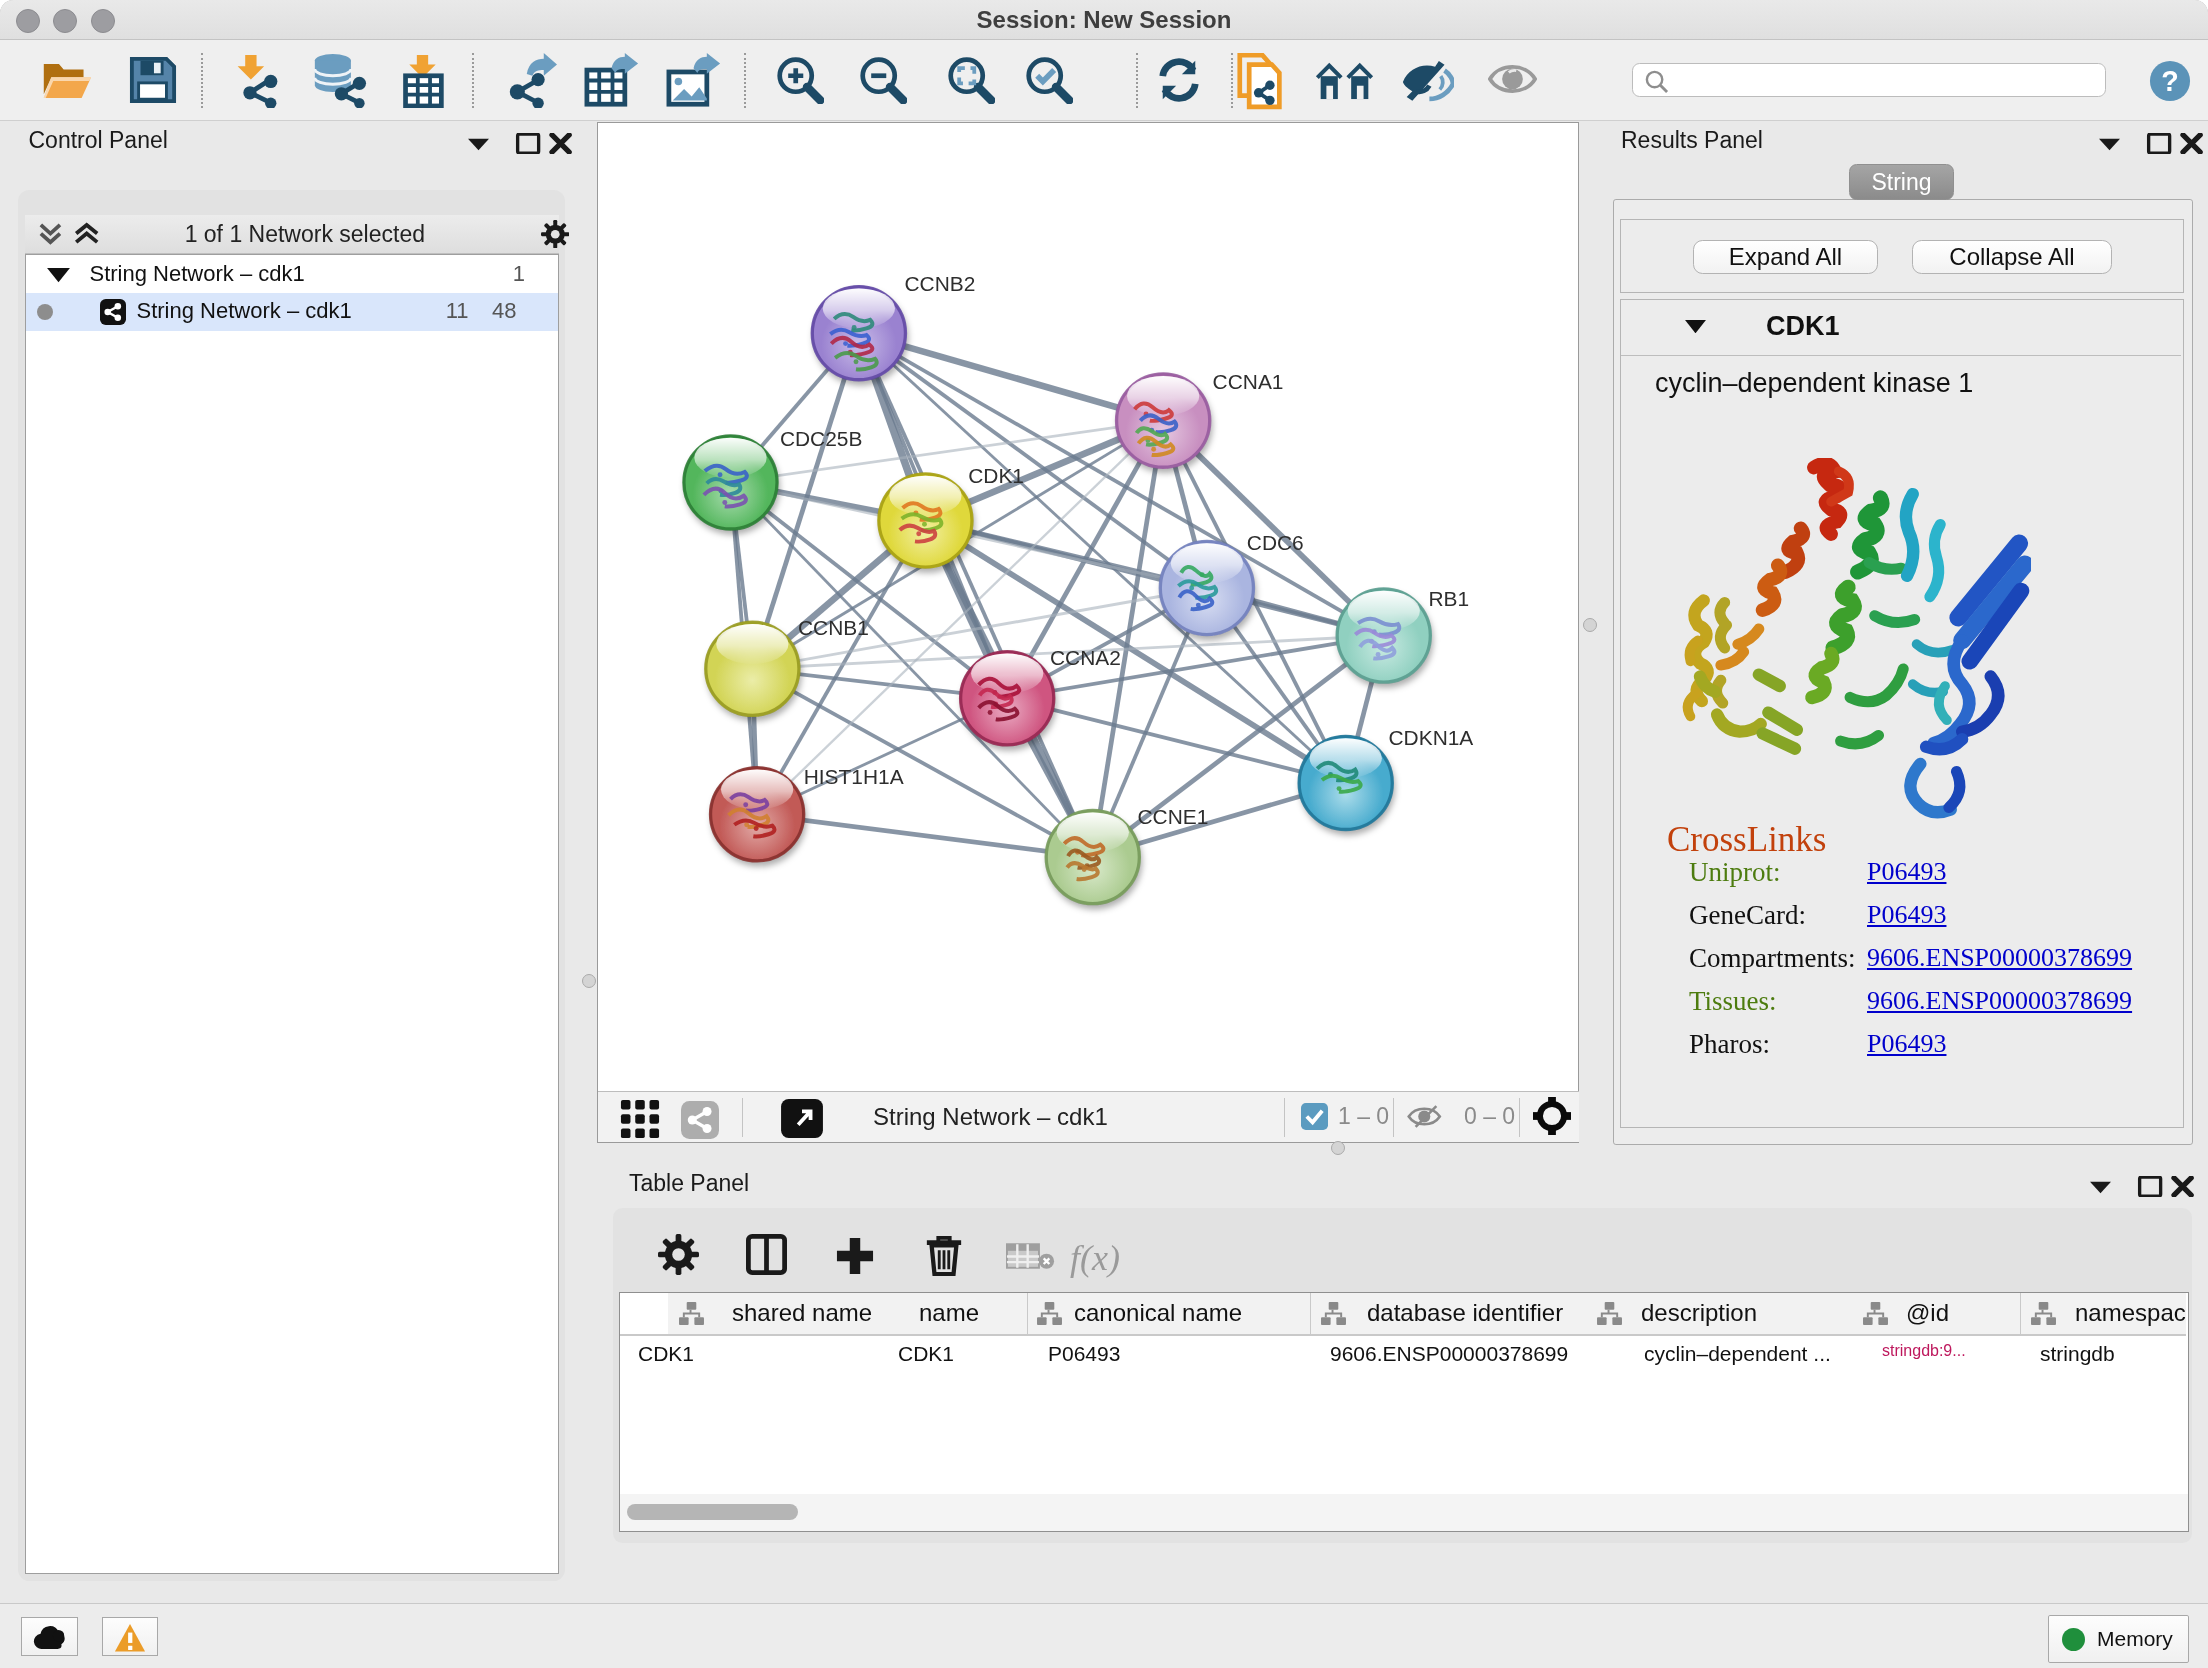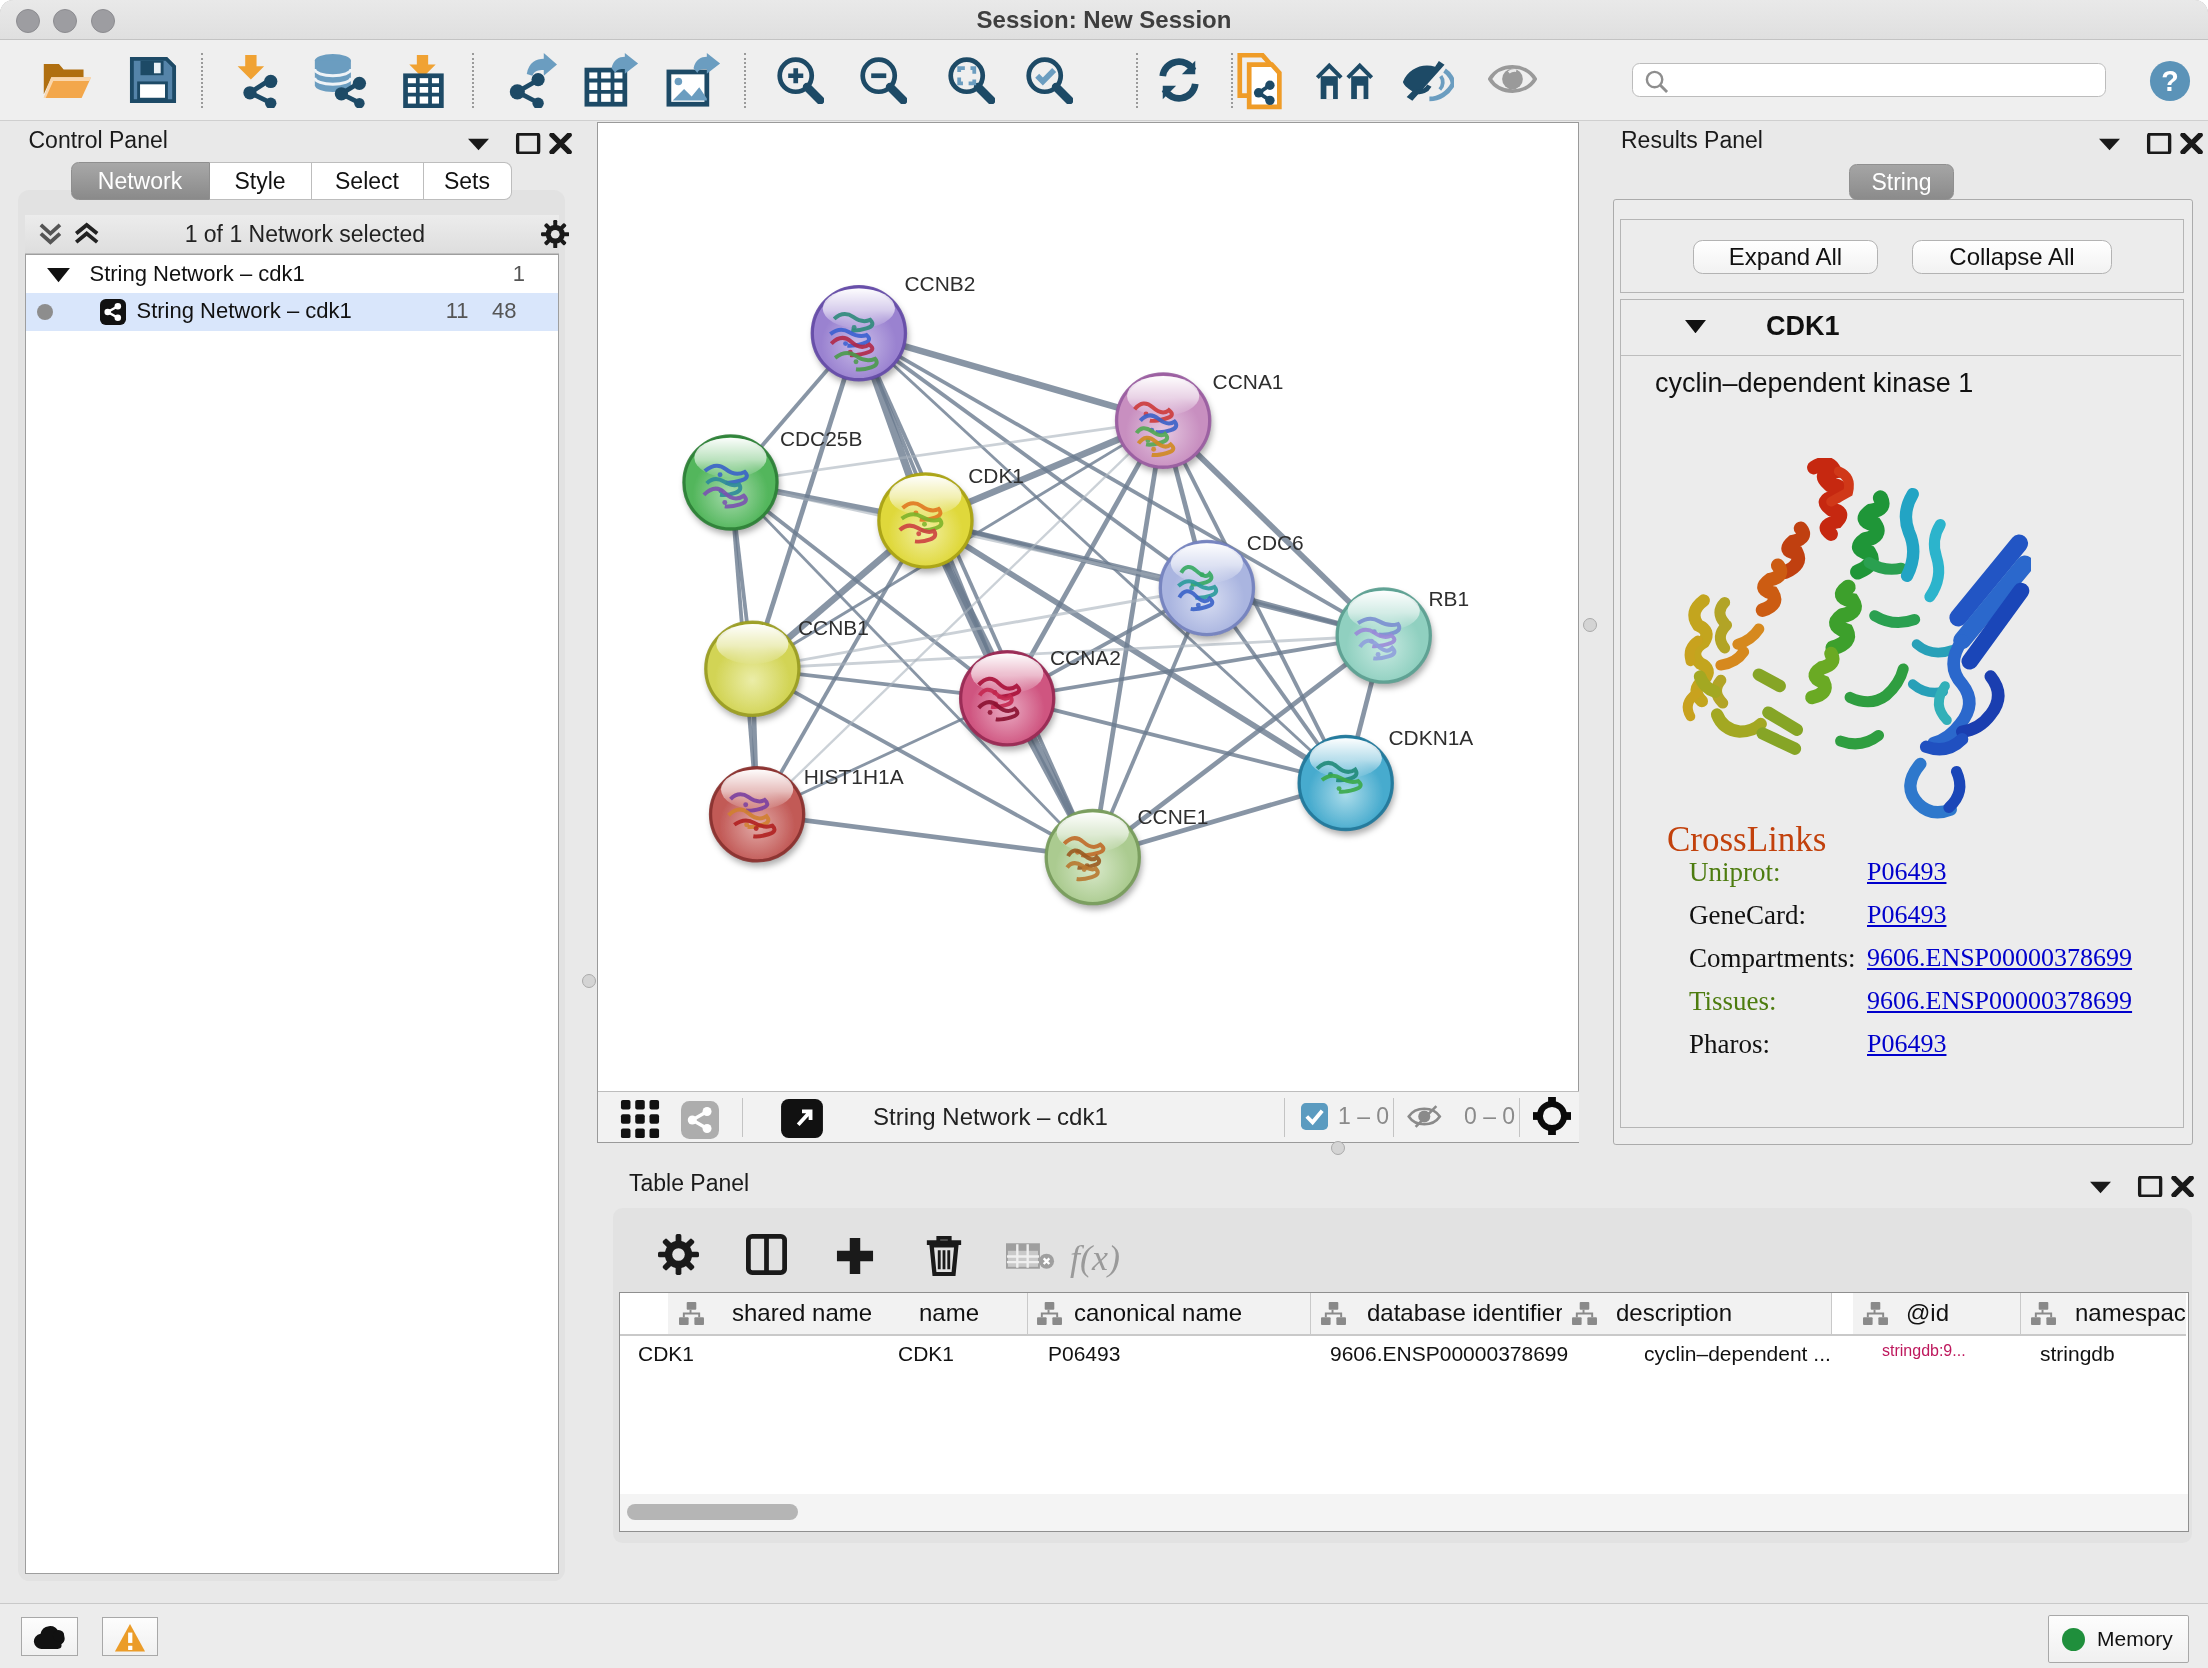--- a/index.html
+++ b/index.html
@@ -213,26 +213,20 @@
   </div>
   <div id="content">
     <div id="cp">
       <div class="ptitle" style="left:19px;top:4.8px;">Control Panel</div>
       <svg class="abs" style="left:458px;top:10.5px;" width="105" height="21" viewBox="0 0 110 22">
         <path d="M0 6 L22 6 L11 18 Z" fill="#1a1a1a"></path>
         <rect x="52" y="1" width="22" height="20" fill="none" stroke="#1a1a1a" stroke-width="3.5" rx="2"></rect>
         <path d="M88 2 L106 20 M106 2 L88 20" stroke="#1a1a1a" stroke-width="5.5" stroke-linecap="round"></path>
       </svg>
       <div id="cp-tabsbg"></div>
-      <div class="seg" style="left:61px;top:40px;height:38px;">
-        <div class="sel" style="width:139px;line-height:36px;">Network</div>
-        <div style="width:102px;line-height:36px;">Style</div>
-        <div style="width:112px;line-height:36px;">Select</div>
-        <div style="width:88px;line-height:36px;">Sets</div>
-      </div>
       <div id="cp-sub">
         <svg class="abs" style="left:13.3px;top:5.7px;" width="63px" height="27" viewBox="0 0 66 28">
           <g stroke="#555" stroke-width="4" fill="none">
               <path d="M3 4 l10 9 10-9 M3 13 l10 9 10-9"></path>
             </g>
           <g stroke="#222" stroke-width="4" fill="none">
               <path d="M40 13 l11-9 11 9 M40 22 l11-9 11 9"></path>
             </g>
         </svg>
         <div class="abs" style="left:13.3px;top:5.7px;width:534px;text-align:center;">1 of 1 Network selected</div>
@@ -749,21 +743,21 @@
           <svg class="abs" style="left:9.5px;top:8.6px;" width="25" height="24" viewBox="0 0 26 25">
               <g fill="#8a8a8a">
                 <rect x="8" y="0" width="10" height="8" rx="1"></rect>
                 <rect x="0" y="16" width="10" height="8" rx="1"></rect>
                 <rect x="16" y="16" width="10" height="8" rx="1"></rect>
                 <path d="M12 8 v4 M5 16 v-4 h16 v4" stroke="#8a8a8a" stroke-width="2" fill="none"></path>
               </g>
             </svg>
           <span class="abs" style="left:56px;top:5.7px;">database identifier</span>
         </div>
-        <div class="th" style="left:942px;width:270px;">
+        <div class="th" style="left:967px;width:270px;">
           <svg class="abs" style="left:9.5px;top:8.6px;" width="25" height="24" viewBox="0 0 26 25">
               <g fill="#8a8a8a">
                 <rect x="8" y="0" width="10" height="8" rx="1"></rect>
                 <rect x="0" y="16" width="10" height="8" rx="1"></rect>
                 <rect x="16" y="16" width="10" height="8" rx="1"></rect>
                 <path d="M12 8 v4 M5 16 v-4 h16 v4" stroke="#8a8a8a" stroke-width="2" fill="none"></path>
               </g>
             </svg>
           <span class="abs" style="left:54px;top:5.7px;">description</span>
         </div>

